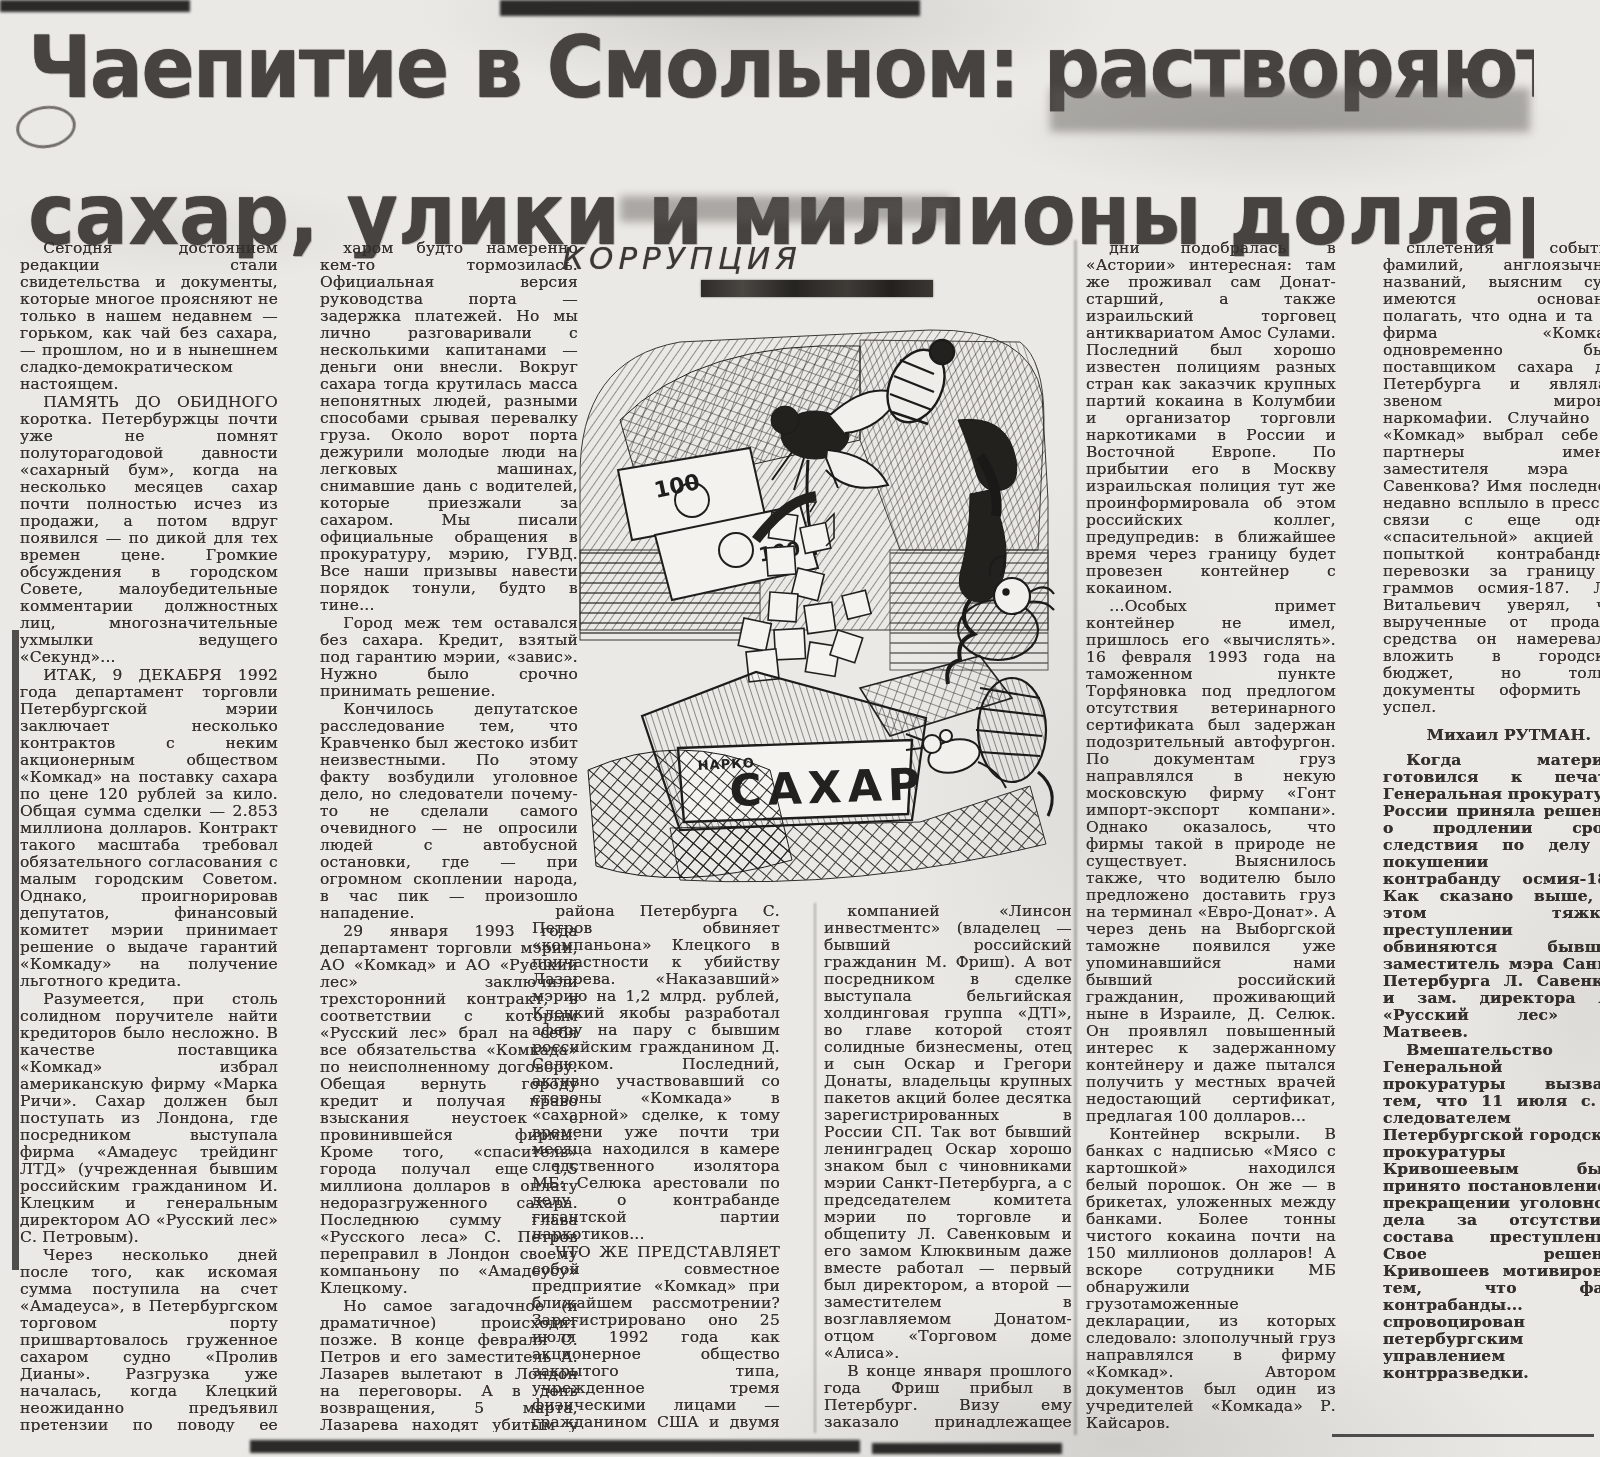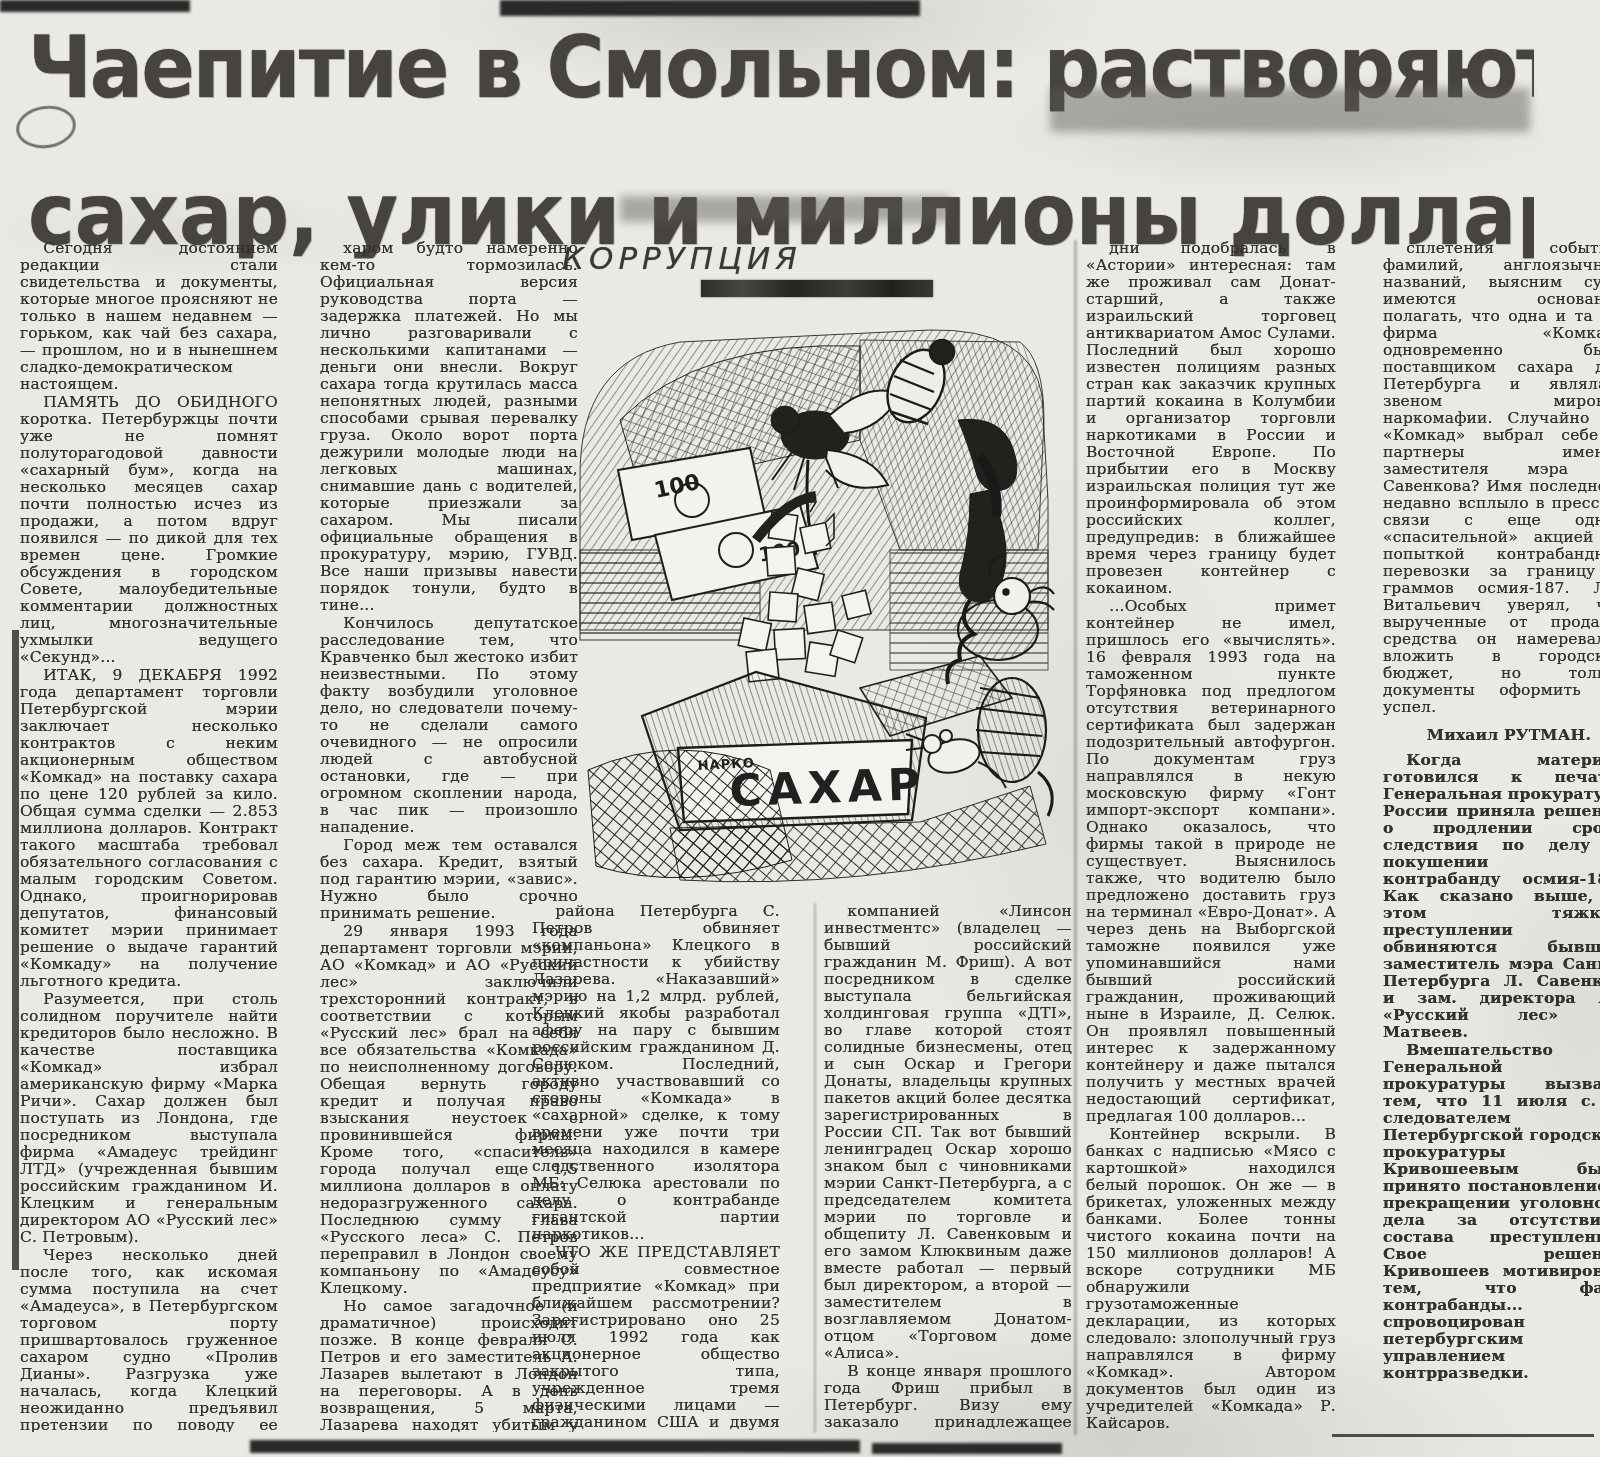--- a/index.html
+++ b/index.html
@@ -224,22 +224,22 @@
 
   <div class="col" id="col1">
       <p>Сегодня достоянием редакции стали свидетельства и документы, которые многое проясняют не только в нашем недавнем — горьком, как чай без сахара,— прошлом, но и в нынешнем сладко-демократическом настоящем.</p>
       <p>ПАМЯТЬ ДО ОБИДНОГО коротка. Петербуржцы почти уже не помнят полуторагодовой давности «сахарный бум», когда на несколько месяцев сахар почти полностью исчез из продажи, а потом вдруг появился — по дикой для тех времен цене. Громкие обсуждения в городском Совете, малоубедительные комментарии должностных лиц, многозначительные ухмылки ведущего «Секунд»...</p>
       <p>ИТАК, 9 ДЕКАБРЯ 1992 года департамент торговли Петербургской мэрии заключает несколько контрактов с неким акционерным обществом «Комкад» на поставку сахара по цене 120 рублей за кило. Общая сумма сделки — 2.853 миллиона долларов. Контракт такого масштаба требовал обязательного согласования с малым городским Советом. Однако, проигнорировав депутатов, финансовый комитет мэрии принимает решение о выдаче гарантий «Комкаду» на получение льготного кредита.</p>
       <p>Разумеется, при столь солидном поручителе найти кредиторов было несложно. В качестве поставщика «Комкад» избрал американскую фирму «Марка Ричи». Сахар должен был поступать из Лондона, где посредником выступала фирма «Амадеус трейдинг ЛТД» (учрежденная бывшим российским гражданином И. Клецким и генеральным директором АО «Русский лес» С. Петровым).</p>
       <p>Через несколько дней после того, как искомая сумма поступила на счет «Амадеуса», в Петербургском торговом порту пришвартовалось груженное сахаром судно «Пролив Дианы». Разгрузка уже началась, когда Клецкий неожиданно предъявил претензии по поводу ее неудовлетворительных темпов. Работу приостановили. После чего недоразгруженное судно... снялось с якоря. И отбыло восвояси!</p>
     </div>
   <div class="col" id="col2">
       <p>харом будто намеренно кем-то тормозилась. Официальная версия руководства порта — задержка платежей. Но мы лично разговаривали с несколькими капитанами — деньги они внесли. Вокруг сахара тогда крутилась масса непонятных людей, разными способами срывая перевалку груза. Около ворот порта дежурили молодые люди на легковых машинах, снимавшие дань с водителей, которые приезжали за сахаром. Мы писали официальные обращения в прокуратуру, мэрию, ГУВД. Все наши призывы навести порядок тонули, будто в тине...</p>
+      <p>Город меж тем оставался без сахара. Кредит, взятый под гарантию мэрии, «завис». Нужно было срочно принимать решение.</p>
       <p>Кончилось депутатское расследование тем, что Кравченко был жестоко избит неизвестными. По этому факту возбудили уголовное дело, но следователи почему-то не сделали самого очевидного — не опросили людей с автобусной остановки, где — при огромном скоплении народа, в час пик — произошло нападение.</p>
-      <p>Город меж тем оставался без сахара. Кредит, взятый под гарантию мэрии, «завис». Нужно было срочно принимать решение.</p>
       <p>29 января 1993 года департамент торговли мэрии, АО «Комкад» и АО «Русский лес» заключили трехсторонний контракт, в соответствии с которым «Русский лес» брал на себя все обязательства «Комкада» по неисполненному договору. Обещая вернуть городу кредит и получая право взыскания неустоек с провинившейся фирмы. Кроме того, «спаситель» города получал еще 1,5 миллиона долларов в оплату недоразгруженного сахара. Последнюю сумму глава «Русского леса» С. Петров переправил в Лондон своему компаньону по «Амадеусу» Клецкому.</p>
       <p>Но самое загадочное (и драматичное) происходит позже. В конце февраля С. Петров и его заместитель А. Лазарев вылетают в Лондон на переговоры. А в день возвращения, 5 марта, Лазарева находят убитым у собственного подъезда (в мае текущего года был также убит один из учредителей «Комкада» О. Попов). В своем заявлении в прокуратуру Смольнинского</p>
     </div>
   <div class="col" id="col3">
       <p>района Петербурга С. Петров обвиняет «компаньона» Клецкого в причастности к убийству Лазарева. «Наказавший» мэрию на 1,2 млрд. рублей, Клецкий якобы разработал аферу на пару с бывшим российским гражданином Д. Селюком. Последний, активно участвовавший со стороны «Комкада» в «сахарной» сделке, к тому времени уже почти три месяца находился в камере следственного изолятора МБ: Селюка арестовали по делу о контрабанде гигантской партии наркотиков...</p>
       <p>ЧТО ЖЕ ПРЕДСТАВЛЯЕТ собой совместное предприятие «Комкад» при ближайшем рассмотрении? Зарегистрировано оно 25 июля 1992 года как акционерное общество закрытого типа, учрежденное тремя физическими лицами — гражданином США и двумя россиянами. Среди последних — Р. Кайсаров, прежде работавший на Пулковской таможне. Взлетел «Комкад» на торговле спиртом «Ройял», поставлявшимся израильской</p>
     </div>
   <div class="col" id="col4">
       <p>компанией «Линсон инвестментс» (владелец — бывший российский гражданин М. Фриш). А вот посредником в сделке выступала бельгийская холдинговая группа «ДТI», во главе которой стоят солидные бизнесмены, отец и сын Оскар и Грегори Донаты, владельцы крупных пакетов акций более десятка зарегистрированных в России СП. Так вот бывший ленинградец Оскар хорошо знаком был с чиновниками мэрии Санкт-Петербурга, а с председателем комитета мэрии по торговле и общепиту Л. Савенковым и его замом Клюквиным даже вместе работал — первый был директором, а второй — заместителем в возглавляемом Донатом-отцом «Торговом доме «Алиса».</p>
       <p>В конце января прошлого года Фриш прибыл в Петербург. Визу ему заказало принадлежащее Донатам СП «Делак». Их же фирма оплатила израильскому гостю номер в «Астории» и автомобиль с радиотелефоном. Компания в те</p>

